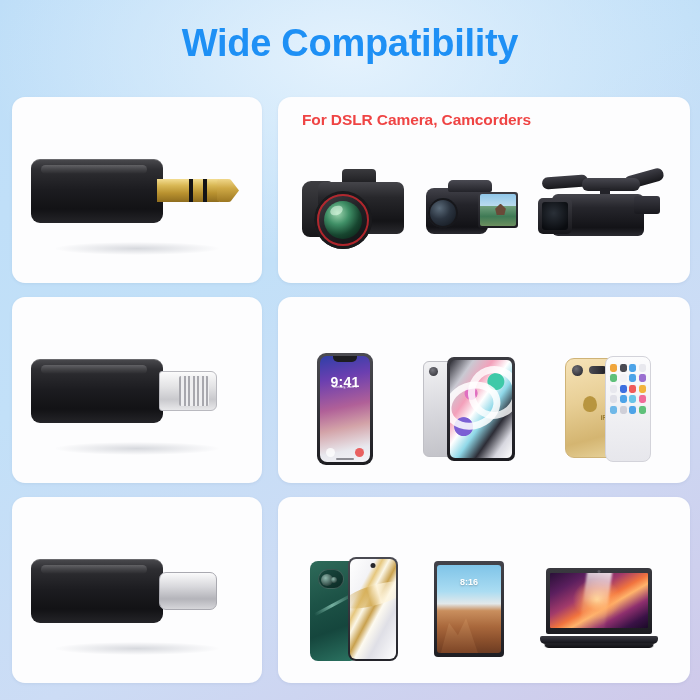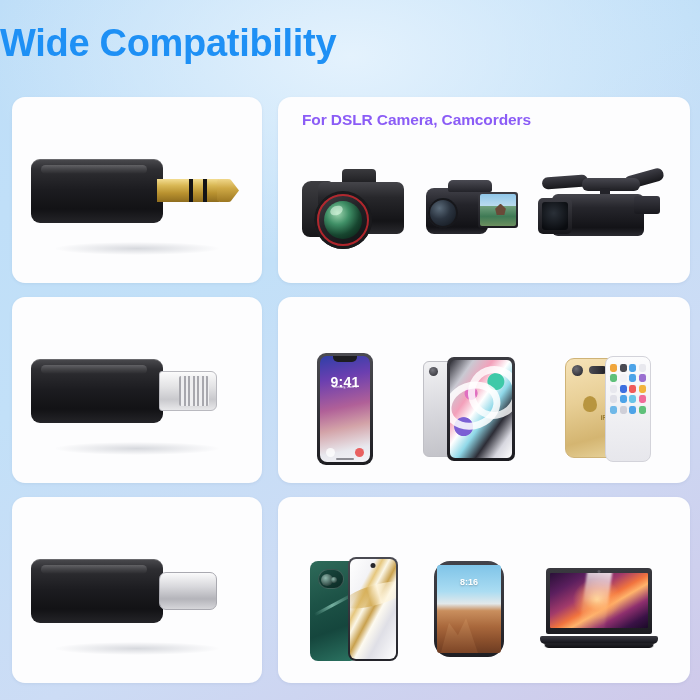--- a/index.html
+++ b/index.html
@@ -21,21 +21,21 @@
       linear-gradient(150deg, #bedef8 0%, #c2e0f8 38%, #ccdcf5 66%, #cfc9ea 100%);
     overflow: hidden;
   }
 
   
   .title {
     position: absolute;
     top: 22px;
     left: 0;
     width: 700px;
-    text-align: left;
+    text-align: center;
     font-size: 38px;
     font-weight: bold;
     color: #1e90f5;
     letter-spacing: -0.3px;
   }
 
   
   .row {
     position: absolute;
     left: 12px;
@@ -57,21 +57,21 @@
   }
   .card.left  { left: 0;     width: 250px; }
   .card.right { left: 266px; width: 412px; }
 
   .card-heading {
     position: absolute;
     top: 14px;
     left: 24px;
     font-size: 15.5px;
     font-weight: bold;
-    color: #8b5cf6;
+    color: #ef4444;
     letter-spacing: -0.1px;
     white-space: nowrap;
   }
   .row.r3 .card-heading { left: 14px; font-size: 15px; }
 
   .devices {
     position: absolute;
     left: 0; right: 0;
     top: 42px; bottom: 4px;
     display: flex;
@@ -480,21 +480,21 @@
     position:absolute; left:50%; transform:translateX(-50%);
     top:4px; width:5px; height:5px; border-radius:50%;
     background:#26262c;
   }
 
   
   .atab { width: 70px; height: 96px; }
   .atab .shell {
     position:absolute; inset:0;
     background: linear-gradient(180deg,#43434a,#1e1e23);
-    border-radius: 16px;
+    border-radius: 4px;
     padding: 4px 3px;
   }
   .atab .scr {
     width:100%; height:100%;
     border-radius: 3px;
     background:
       linear-gradient(180deg,#7fc4e8 0%,#aadcf2 30%,#e2e8ea 44%,#c98f5e 52%,#a9683c 70%,#8a4f2c 86%,#6d3c22 100%);
     position:relative;
     overflow:hidden;
   }

